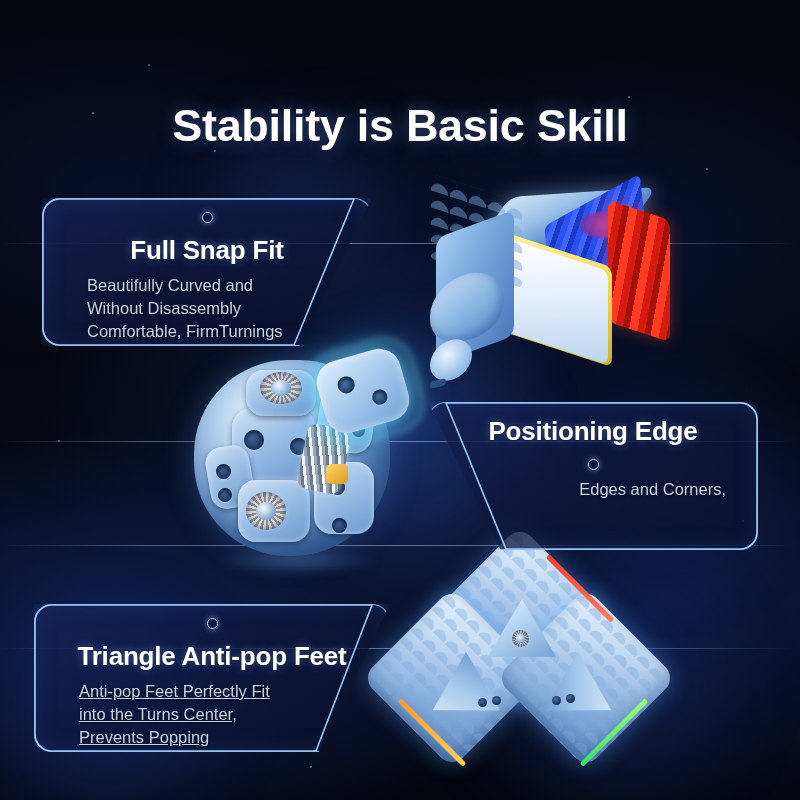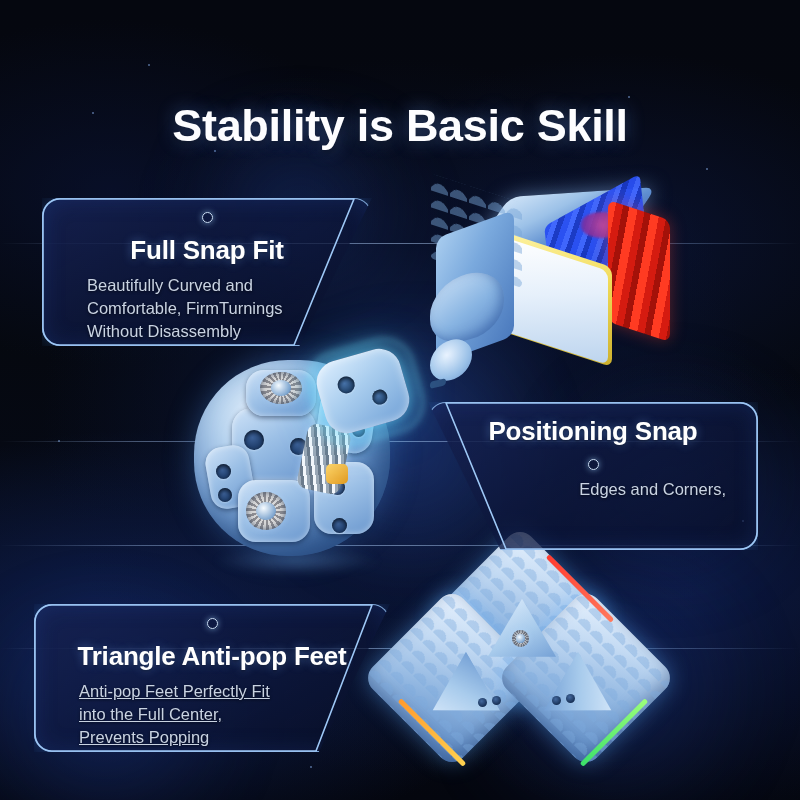--- a/index.html
+++ b/index.html
@@ -412,53 +412,53 @@
     <svg class="card-outline" viewBox="0 0 330 148" preserveAspectRatio="none">
       <path d="M18 1 H312 L252 147 H18 A17 17 0 0 1 1 130 V18 A17 17 0 0 1 18 1 Z" fill="none" stroke="#9ec8f6" stroke-width="1.6" stroke-linejoin="round"></path>
     </svg>
     <div class="card-inner">
       <div class="card-head">
         <span class="marker"></span>
         <span class="card-title">Full Snap Fit</span>
       </div>
       <div class="card-desc">
         <span class="ln">Beautifully Curved and</span>
+        <span class="ln">Without Disassembly</span>
         <span class="ln">Comfortable, FirmTurnings</span>
-        <span class="ln">Without Disassembly</span>
       </div>
     </div>
   </div>
 
   <div class="card" id="card-positioning-edge">
     <div class="card-bg"></div>
     <svg class="card-outline" viewBox="0 0 330 148" preserveAspectRatio="none">
       <path d="M18 1 H312 A17 17 0 0 1 329 18 V130 A17 17 0 0 1 312 147 H78 Z" fill="none" stroke="#9ec8f6" stroke-width="1.6" stroke-linejoin="round"></path>
     </svg>
     <div class="card-inner">
       <div class="card-head right">
-        <span class="card-title">Positioning Snap</span>
+        <span class="card-title">Positioning Edge</span>
         <span class="marker"></span>
       </div>
       <div class="card-desc">
         <span class="ln">Edges and Corners,</span>
       </div>
     </div>
   </div>
 
   <div class="card" id="card-anti-pop">
     <div class="card-bg"></div>
     <svg class="card-outline" viewBox="0 0 356 148" preserveAspectRatio="none">
       <path d="M18 1 H338 L282 147 H18 A17 17 0 0 1 1 130 V18 A17 17 0 0 1 18 1 Z" fill="none" stroke="#9ec8f6" stroke-width="1.6" stroke-linejoin="round"></path>
     </svg>
     <div class="card-inner">
       <div class="card-head">
         <span class="marker"></span>
         <span class="card-title">Triangle Anti-pop Feet</span>
       </div>
       <div class="card-desc">
         <span class="ln">Anti-pop Feet Perfectly Fit</span>
-        <span class="ln">into the Full Center,</span>
+        <span class="ln">into the Turns Center,</span>
         <span class="ln">Prevents Popping</span>
       </div>
     </div>
   </div>
 
 </div>
 
 </body></html>

